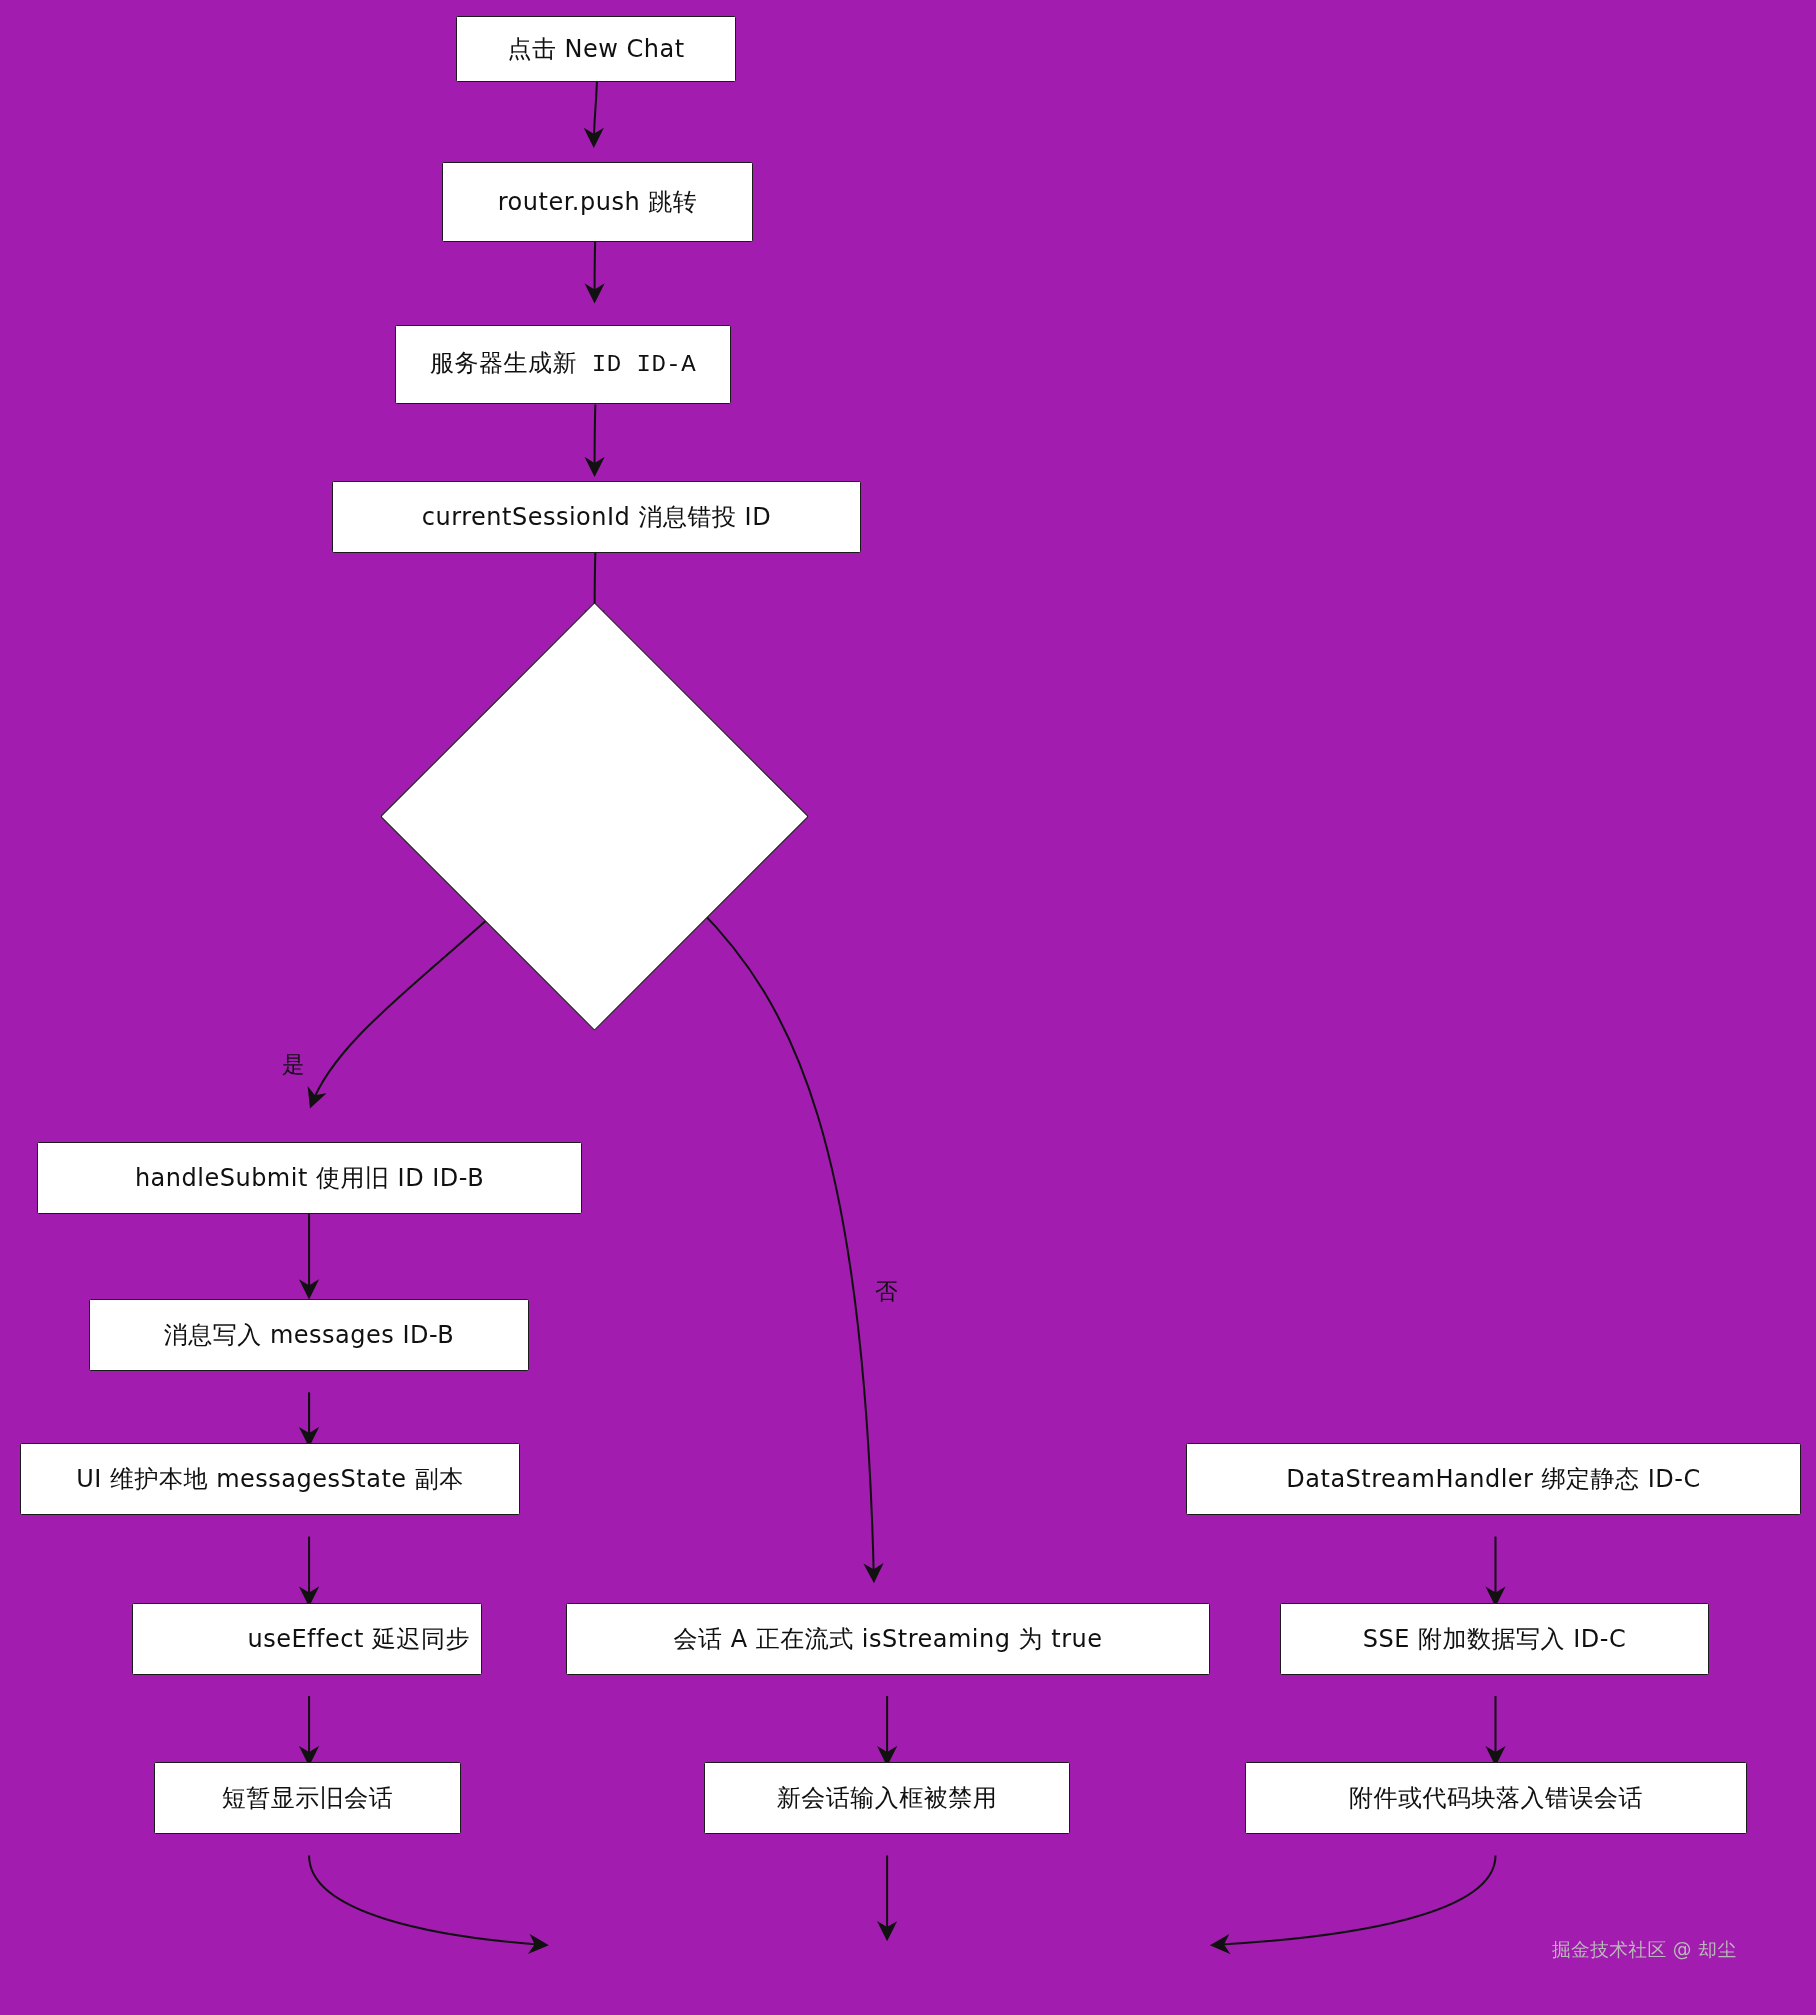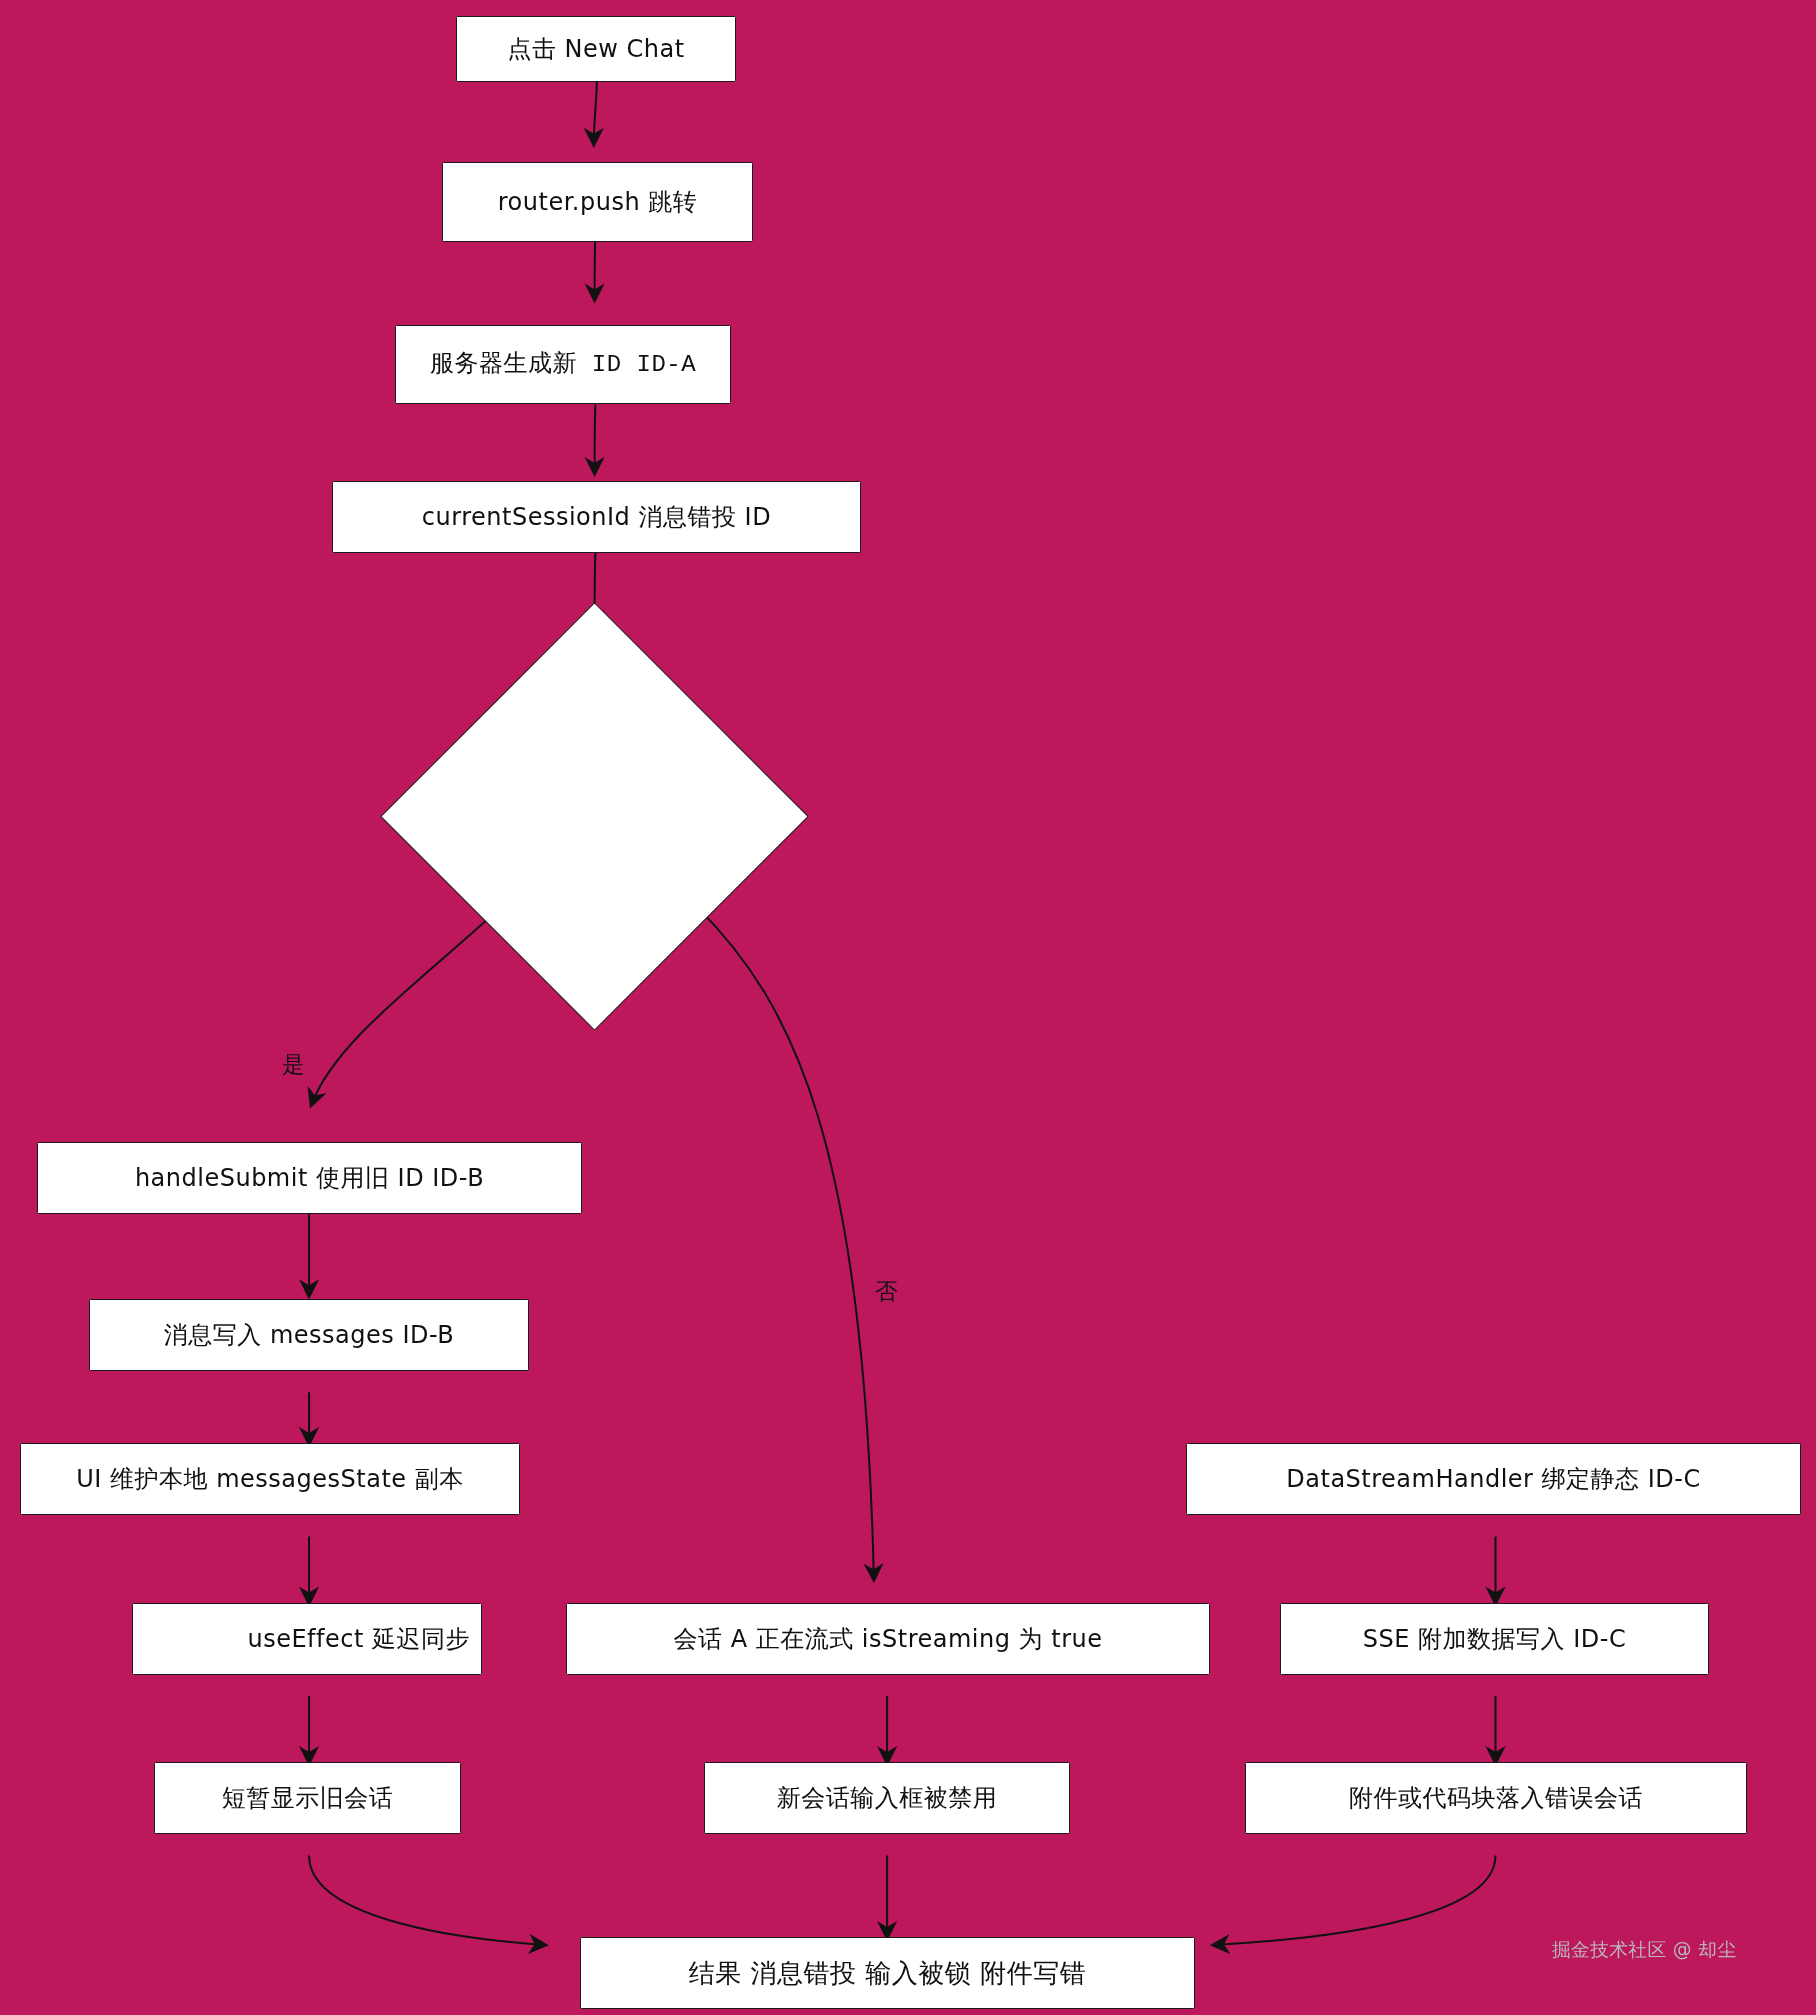--- a/index.html
+++ b/index.html
@@ -7,21 +7,21 @@
     padding: 0;
     background: #ffffff;
   }
   body {
     font-family: "DejaVu Sans", sans-serif;
   }
   #canvas {
     position: relative;
     width: 1817px;
     height: 2015px;
-    background: #be185d;
+    background: #a21caf;
     overflow: hidden;
   }
   svg.edges {
     position: absolute;
     left: 0;
     top: 0;
     width: 1817px;
     height: 2015px;
     pointer-events: none;
   }
@@ -177,20 +177,17 @@
   </div>
 
   <div class="node" style="left:1280px; top:1603px; width:429px; height:72px;">
     <span>SSE 附加数据写入 ID-C</span>
   </div>
 
   <div class="node" style="left:1245px; top:1762px; width:502px; height:72px;">
     <span>附件或代码块落入错误会话</span>
   </div>
 
-  <div class="node" style="left:580px; top:1937px; width:615px; height:72px; font-size:26px;">
-    <span>结果 消息错投 输入被锁 附件写错</span>
-  </div>
 
   <div class="watermark" style="left:1552px; top:1937px;">掘金技术社区 @ 却尘</div>
 
 </div>
 
 
 </body></html>

